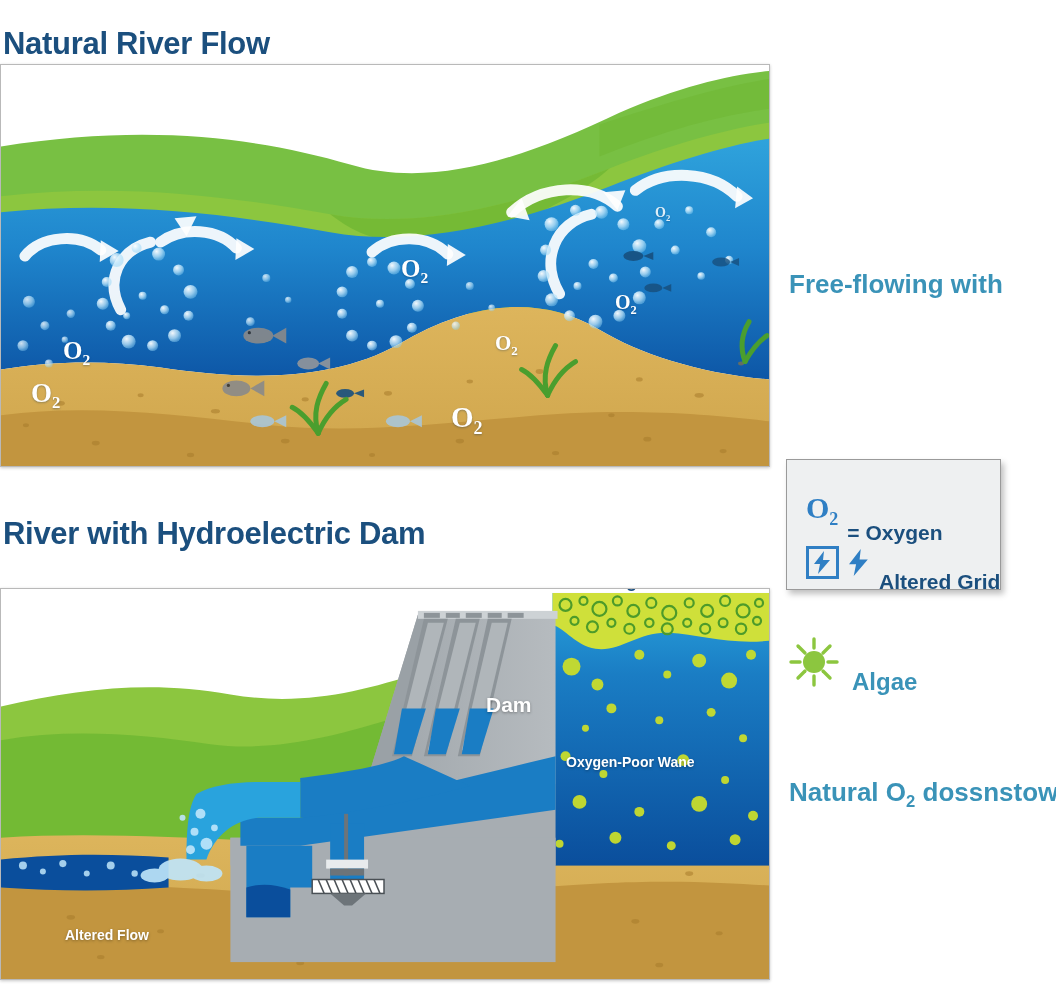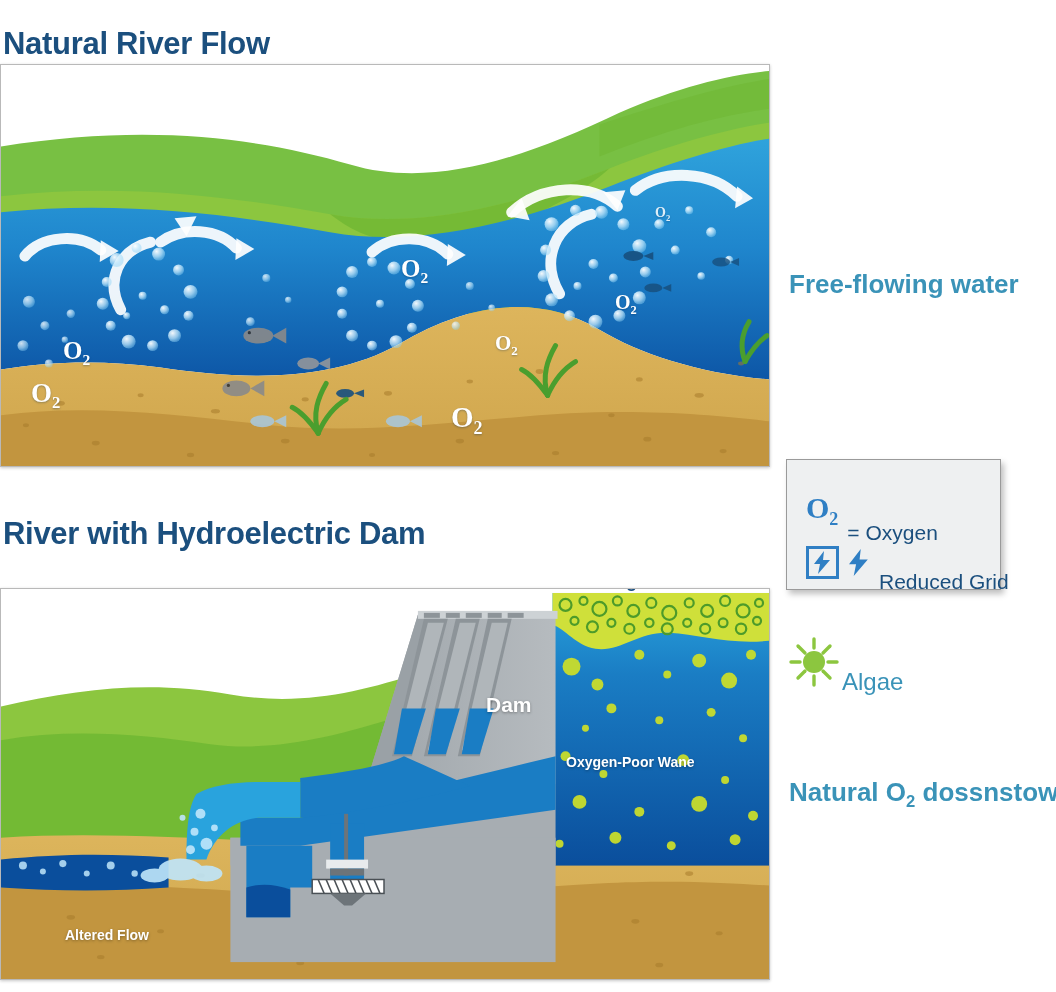--- a/index.html
+++ b/index.html
@@ -96,35 +96,35 @@
   .legend-o2 {
     color: #2f7fc4;
     font-family: "Liberation Serif", serif;
     font-weight: bold;
     font-size: 30px;
     line-height: 30px;
   }
   .legend-o2 sub { font-size: 60%; }
   .legend-text {
     color: #1b4f7e;
-    font-weight: normal;
+    font-weight: bold;
     font-size: 21px;
     white-space: nowrap;
     margin-top: 40px;
   }
   .bolt-box {
     width: 33px; height: 33px;
     border: 3px solid #2f7fc4;
     display: flex; align-items: center; justify-content: center;
   }
 
   
   #algae-legend {
     position: absolute; left: 788px; top: 628px;
-    display: flex; align-items: center; gap: 2px;
+    display: flex; align-items: center; gap: 12px;
   }
   #algae-legend .legend-text { color: #3a93b8; font-size: 24px; }
 </style>
 </head>
 <body>
 
 <div id="root">
 
   <h1 class="panel-title" id="title-natural">Natural River Flow</h1>
 
@@ -333,41 +333,41 @@
     <div class="o2" style="left:62px; top:272px; font-size:25px;">O<sub>2</sub></div>
     <div class="o2" style="left:30px; top:313px; font-size:27px;">O<sub>2</sub></div>
     <div class="o2" style="left:400px; top:190px; font-size:25px;">O<sub>2</sub></div>
     <div class="o2" style="left:494px; top:266px; font-size:21px;">O<sub>2</sub></div>
     <div class="o2" style="left:450px; top:336px; font-size:29px;">O<sub>2</sub></div>
     <div class="o2" style="left:614px; top:226px; font-size:20px;">O<sub>2</sub></div>
     <div class="o2" style="left:654px; top:140px; font-size:14px; opacity:.85;">O<sub>2</sub></div>
   </div>
 
   <div class="body-copy" id="copy-natural">
-    <div><span>Free-flowing water</span></div>
+    <div><span>Free-flowing with</span></div>
     
     
     
   </div>
 
   <div id="legend">
     <div class="legend-row" id="legend-row-oxygen">
       <span class="legend-o2">O<sub>2</sub></span>
       <span class="legend-text">= Oxygen</span>
     </div>
     <div class="legend-row" id="legend-row-grid">
       <span class="bolt-box">
         <svg width="17" height="23" viewBox="0 0 17 23">
           <polygon points="10,0 0,13 6,13 4,23 16,9 9,9" fill="#2f7fc4"></polygon>
         </svg>
       </span>
       <svg width="22" height="27" viewBox="0 0 17 23">
         <polygon points="10,0 0,13 6,13 4,23 16,9 9,9" fill="#2f7fc4"></polygon>
       </svg>
-      <span class="legend-text">Reduced Grid</span>
+      <span class="legend-text">Altered Grid</span>
     </div>
   </div>
 
   <h1 class="panel-title" id="title-dam">River with Hydroelectric Dam</h1>
 
   <div class="scene" id="scene-dam">
     <svg class="layer" viewBox="0 0 770 392" preserveAspectRatio="none">
       <defs>
         <linearGradient id="resWater" x1="0" y1="0" x2="0" y2="1">
           <stop offset="0%" stop-color="#29a3dd"></stop>

